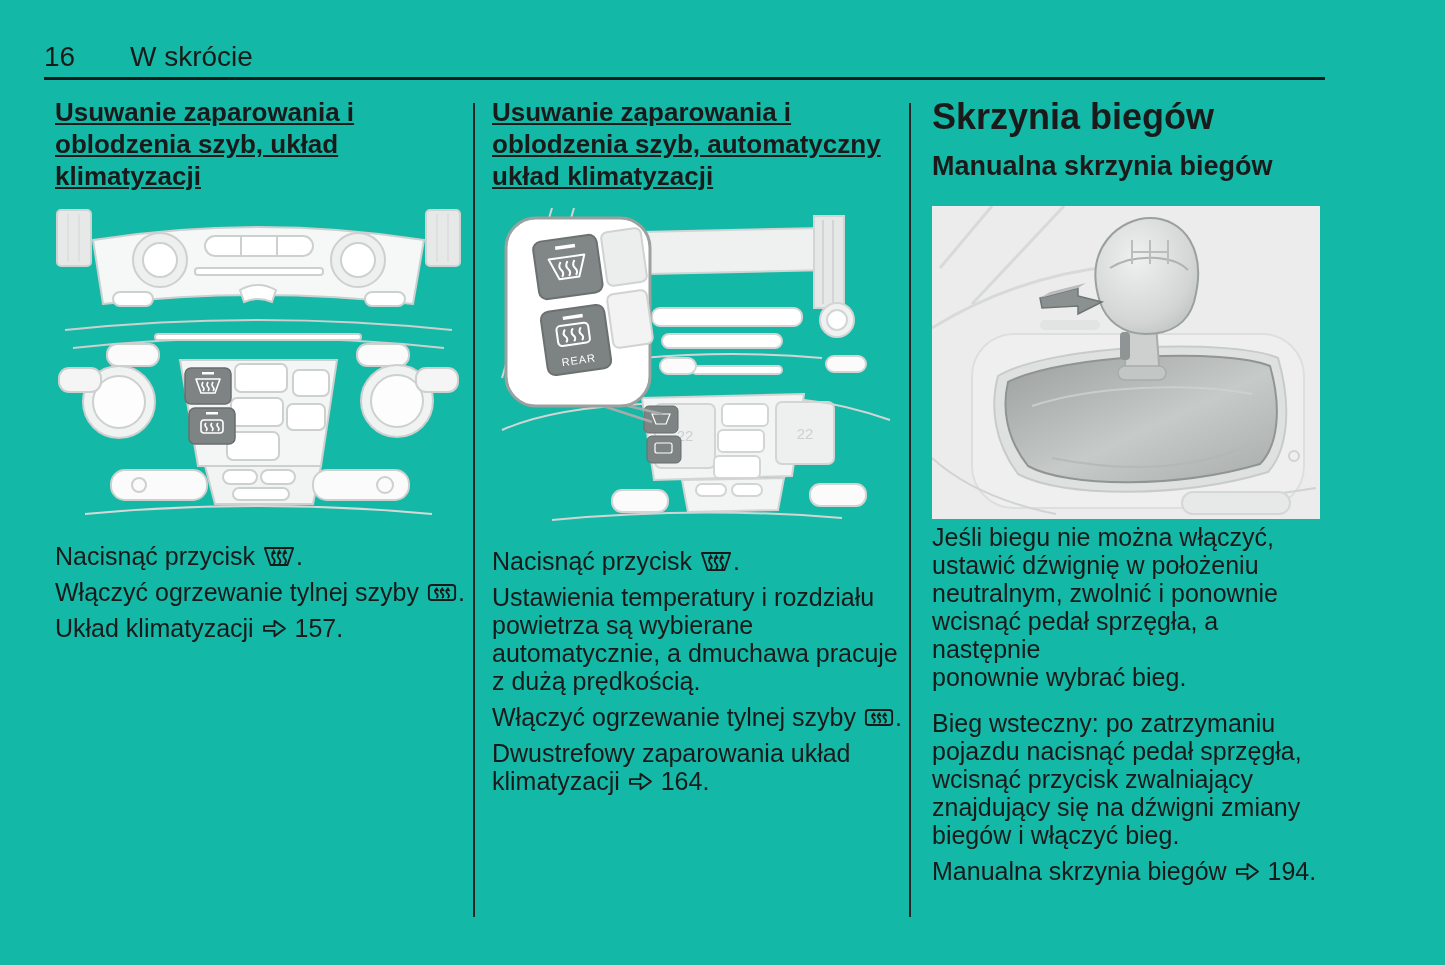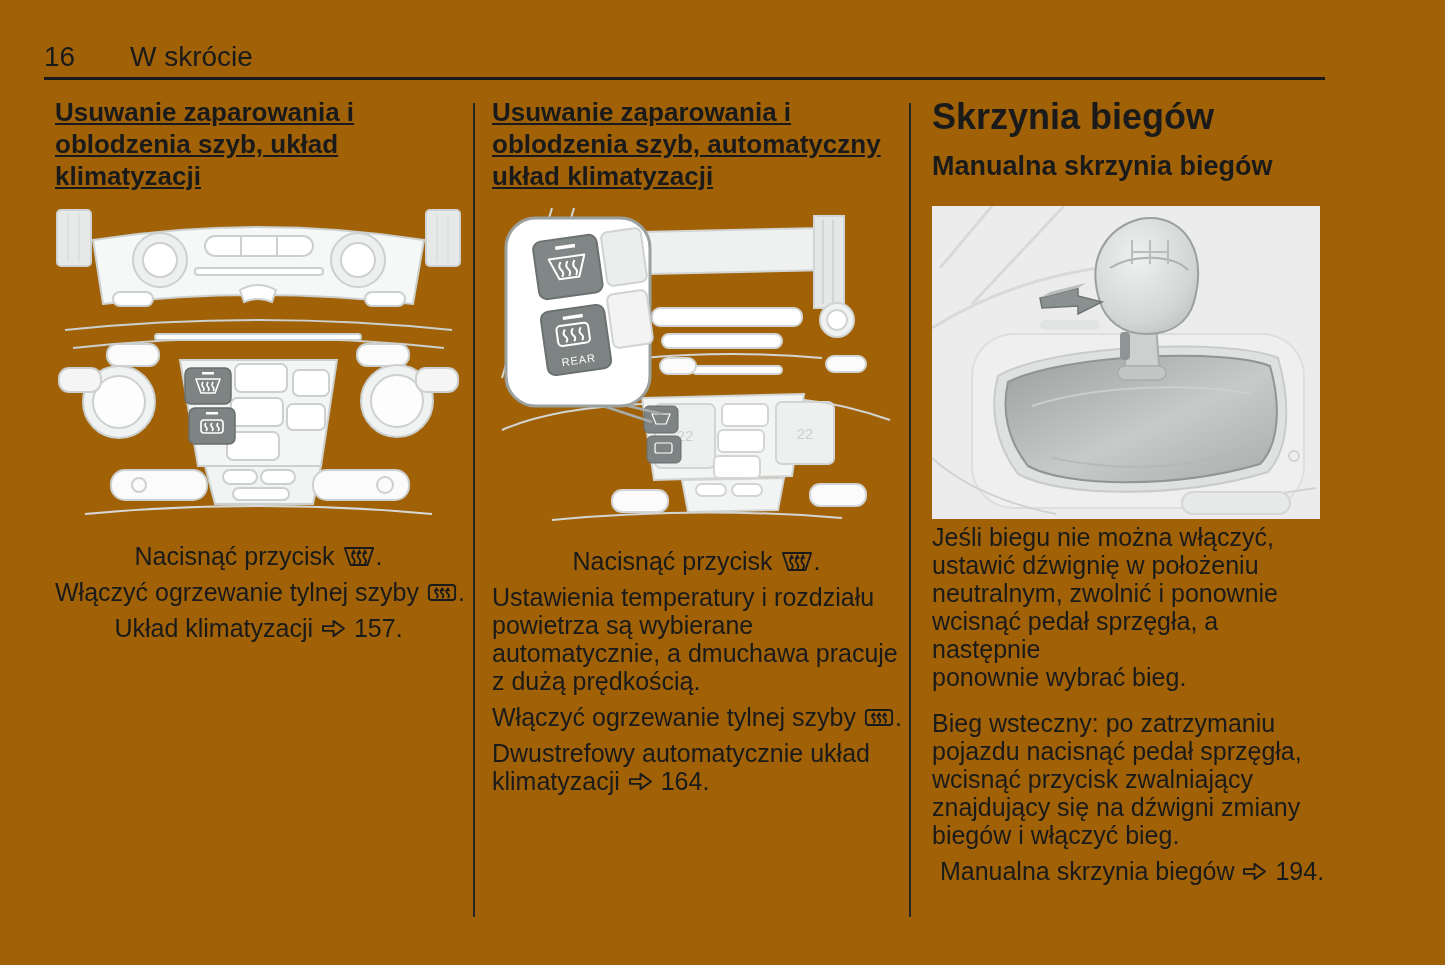--- a/index.html
+++ b/index.html
@@ -1,37 +1,37 @@
 <!DOCTYPE html>
 <html><head>
 <meta charset="utf-8">
 <style>
   html,body{margin:0;padding:0;background:#ffffff;}
   .page{
-    position:relative;width:1445px;height:965px;background:#a16207;
+    position:relative;width:1445px;height:965px;background:#14b8a6;
     font-family:"Liberation Sans",sans-serif;color:#1a1a1a;overflow:hidden;
   }
   .hdr-num{position:absolute;left:44px;top:42px;font-size:28px;line-height:30px;}
   .hdr-title{position:absolute;left:130px;top:42px;font-size:28px;line-height:30px;font-weight:normal;}
   .hdr-rule{position:absolute;left:44px;top:77px;width:1281px;height:3px;background:#1a1a1a;}
   .sep{position:absolute;top:103px;height:814px;width:2px;background:#262626;}
   .sep1{left:473px;} .sep2{left:909px;}
   .col{position:absolute;top:96px;}
   .col1{left:55px;width:407px;}
   .col2{left:492px;width:409px;}
   .col3{left:932px;width:400px;}
   h2.colhead{font-size:26px;line-height:32px;font-weight:bold;margin:0;white-space:pre-line;text-decoration:underline;}
   .chapter{font-size:36px;line-height:42px;font-weight:bold;margin:0;}
   .subhead{font-size:27px;line-height:32px;font-weight:bold;margin:12px 0 0 0;}
   figure{margin:16px 0 0 0;padding:0;}
   .col3 figure{margin-top:24px;}
   p{font-size:25px;line-height:28px;margin:0 0 8px 0;}
   .body-start{margin-top:18px;}
   .pre{white-space:pre-line;}
-  .nowrap{white-space:nowrap;text-align:center;}
+  .nowrap{white-space:nowrap;}
   .inline-icon{display:inline-block;vertical-align:-3px;margin:0 1px;}
   .ref-icon{vertical-align:-2px;}
   svg text{font-family:"Liberation Sans",sans-serif;}
 </style>
 </head>
 <body>
 
 <div class="page">
 
   <span class="hdr-num">16</span>
@@ -278,21 +278,21 @@
             <path d="M22,18 q3,-2.5 0,-5 q-3,-2.5 0.5,-5"></path>
           </g>
           <g fill="#1a1a1a">
             <polygon points="7.6,10.5 10.4,6 13,10.7"></polygon>
             <polygon points="13.6,10.5 16.4,6 19,10.7"></polygon>
             <polygon points="19.6,10.5 22.4,6 25,10.7"></polygon>
           </g>
         </svg><span>.</span>
     </p>
     <p>
-      <span class="pre">Dwustrefowy automatycznie układ
+      <span class="pre">Dwustrefowy zaparowania układ
 klimatyzacji </span><svg class="inline-icon ref-icon" width="25" height="21" viewBox="0 0 26 22">
           <polygon points="2,8.5 13,8.5 13,3 24,11 13,19 13,13.5 2,13.5" fill="none" stroke="#1a1a1a" stroke-width="2" stroke-linejoin="round"></polygon>
         </svg> <span>164.</span>
     </p>
   </section>
 
   <section class="col col3">
     <h1 class="chapter">Skrzynia biegów</h1>
     <h3 class="subhead">Manualna skrzynia biegów</h3>
 

